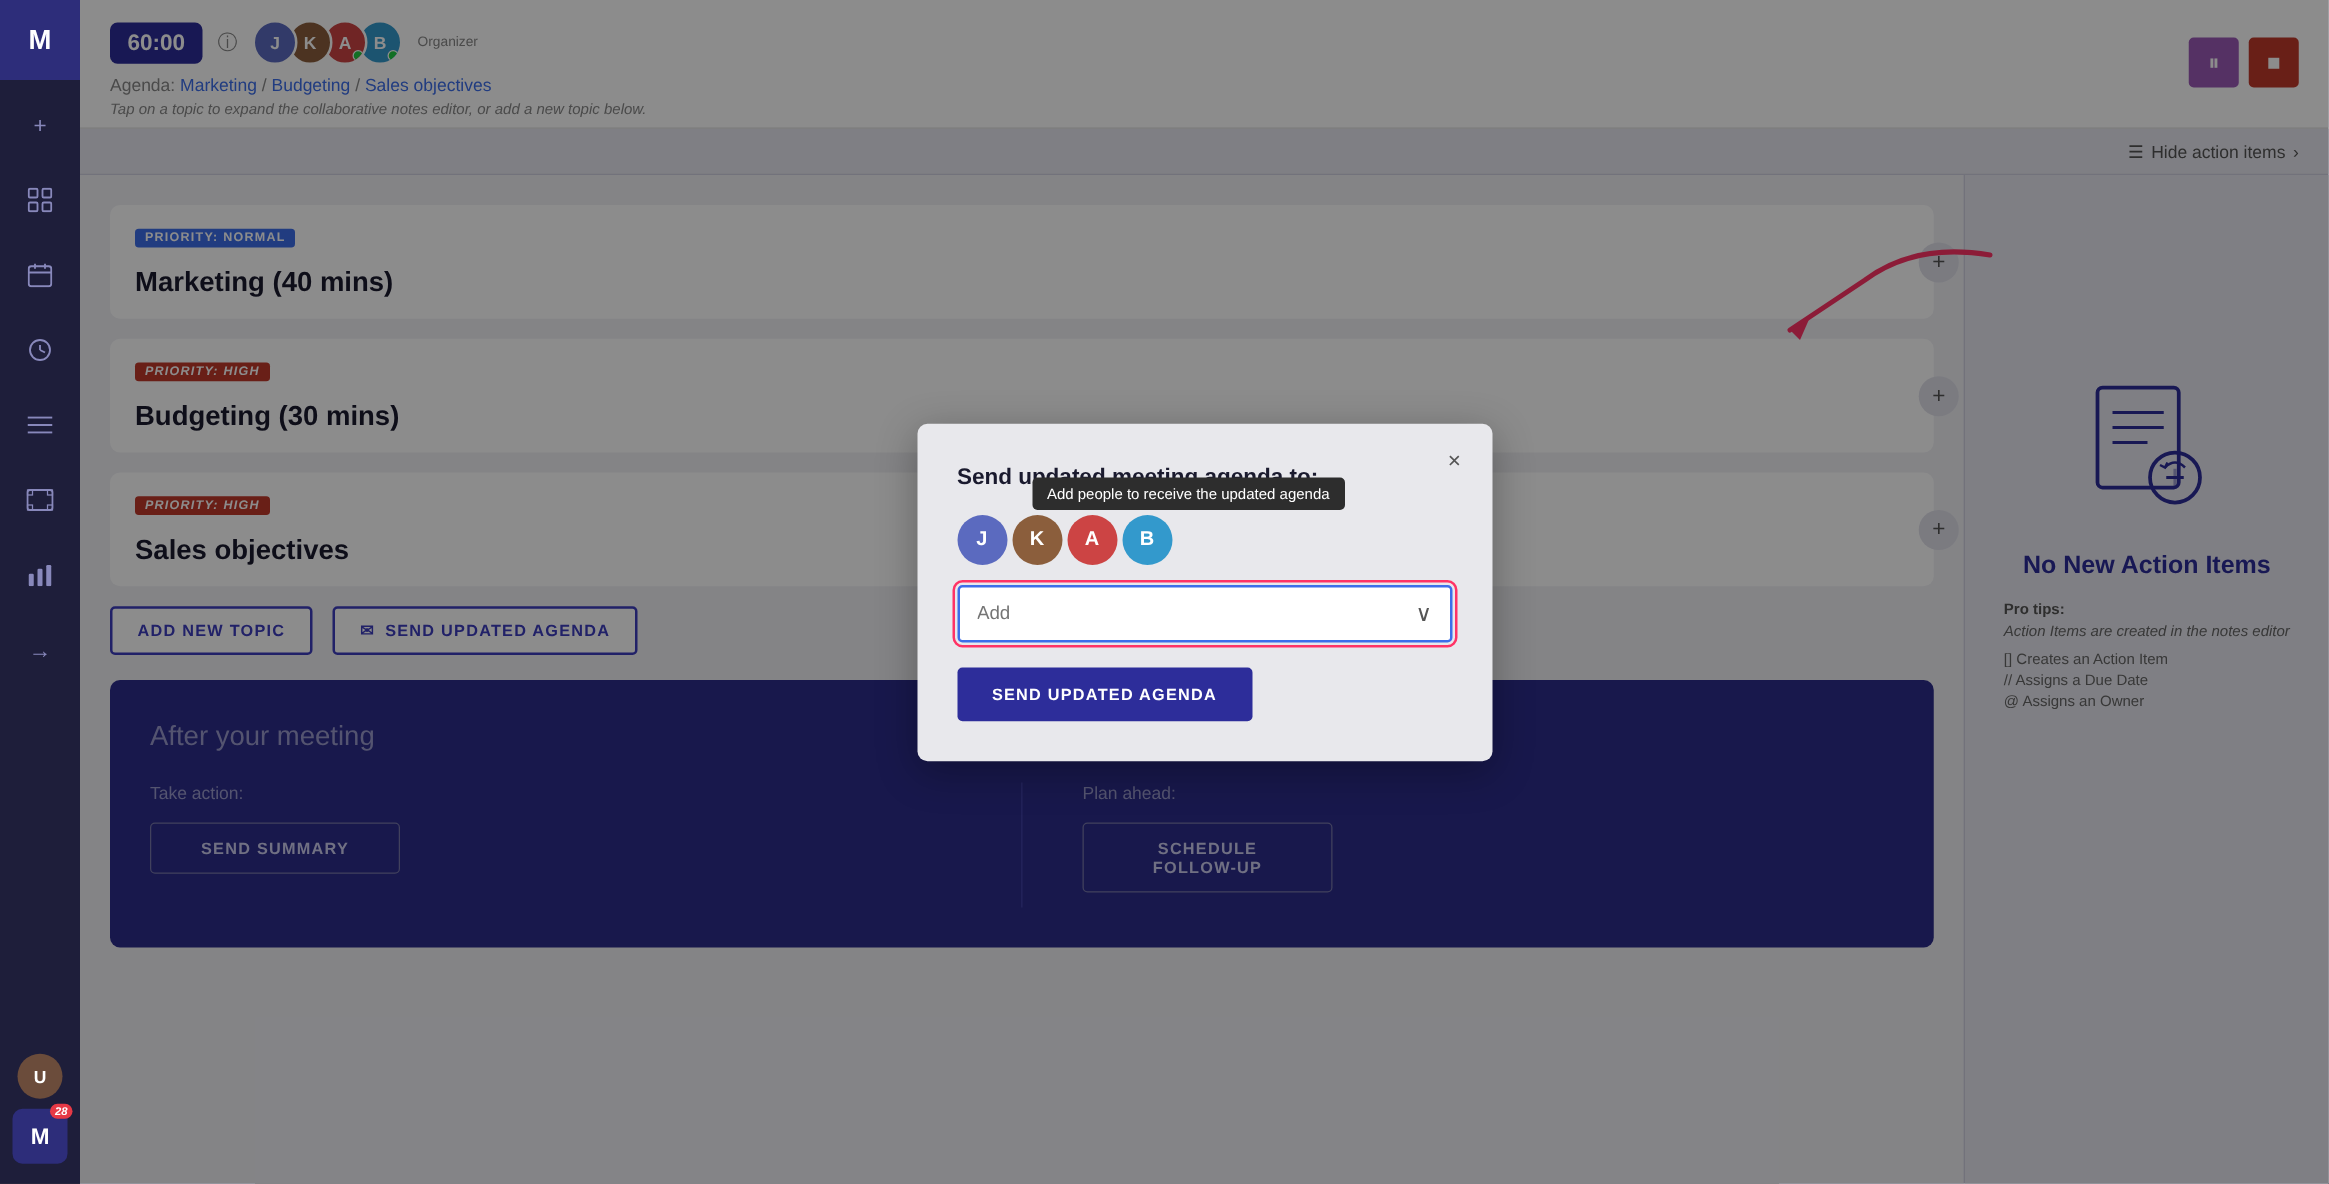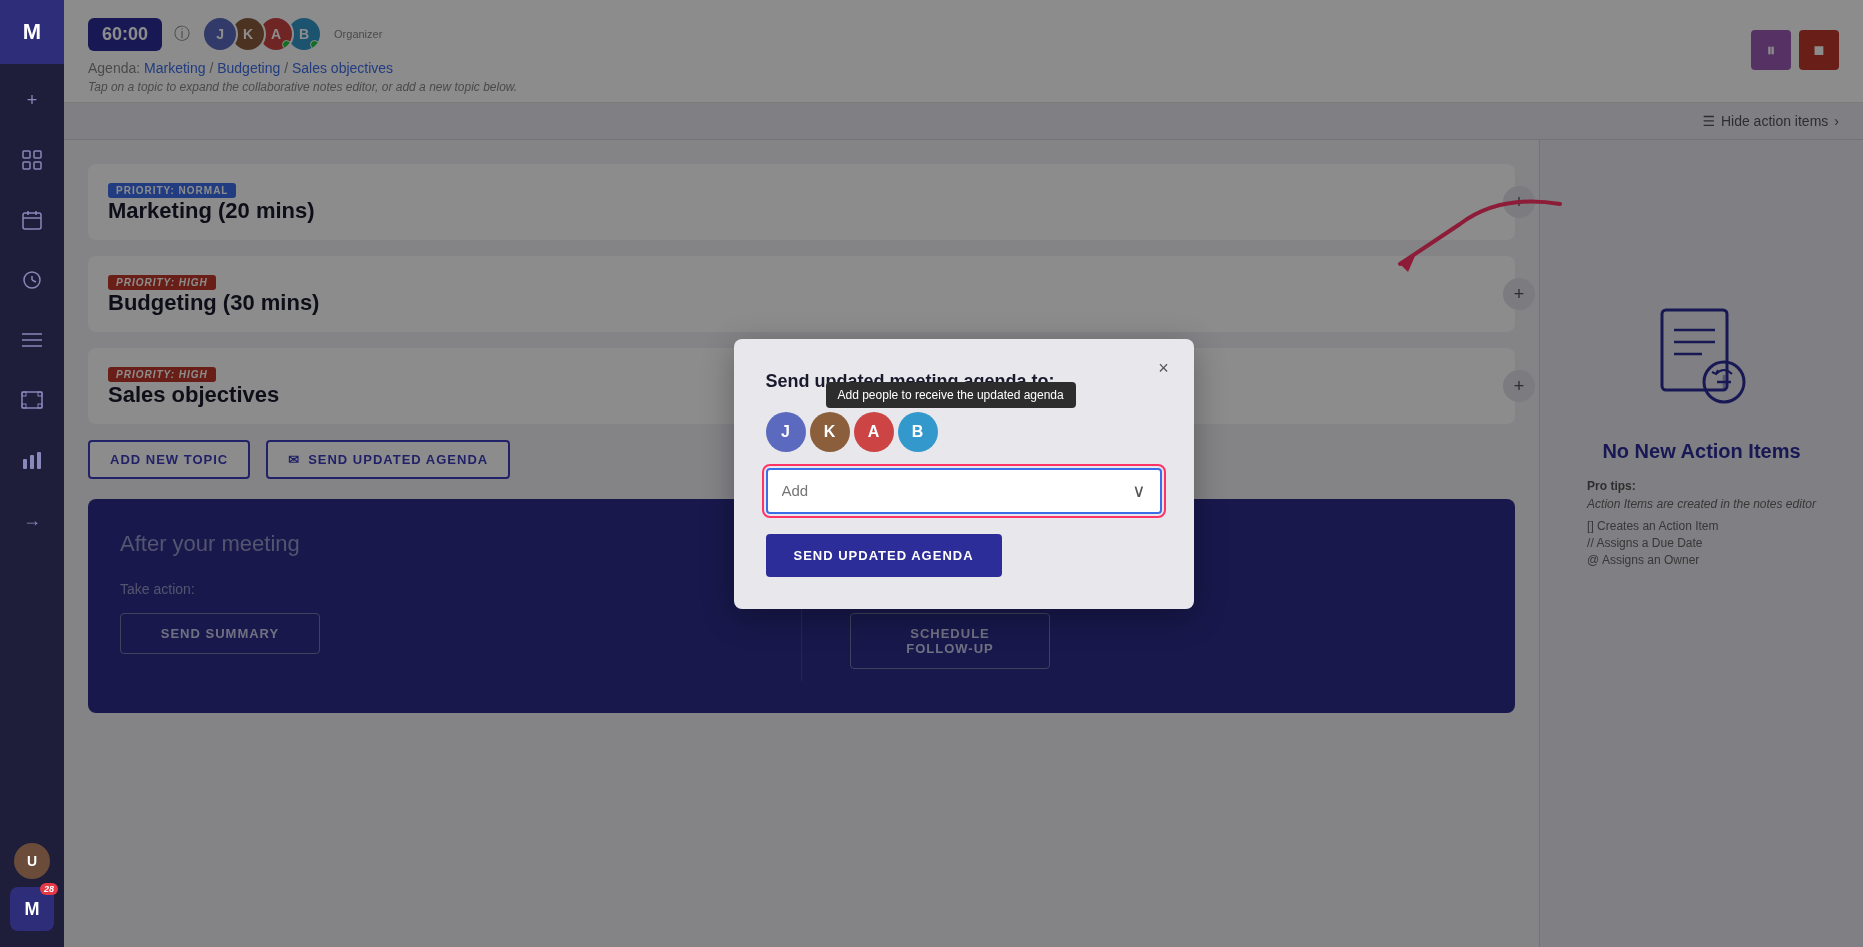--- a/index.html
+++ b/index.html
@@ -220,21 +220,21 @@
     
     .left-pane {
       flex: 1;
       padding: 24px;
       overflow-y: auto;
       background: #f0f0f5;
     }
 
     
     .right-pane {
-      width: 324px;
+      width: 292px;
       background: #e8e8f0;
       padding: 24px 20px;
       border-left: 1px solid #d0d0e0;
       display: flex;
       flex-direction: column;
       align-items: center;
       gap: 16px;
     }
 
     
@@ -245,21 +245,21 @@
       margin-bottom: 16px;
       position: relative;
     }
     .priority-badge {
       font-size: 10px;
       font-weight: bold;
       letter-spacing: 1px;
       padding: 2px 8px;
       border-radius: 3px;
       display: inline-block;
-      margin-bottom: 0;
+      margin-bottom: 15px;
     }
     .priority-normal { background: #3d6eea; color: white; }
     .priority-high { background: #c0392b; color: white; font-style: italic; }
     .topic-title { font-size: 22px; font-weight: 600; color: #1a1a2e; }
     .topic-add-btn {
       position: absolute;
       right: -20px;
       top: 50%;
       transform: translateY(-50%);
       width: 32px;
@@ -614,21 +614,21 @@
       <span>›</span>
     </div>
   </div>
 
   <div class="content-area">
 
     <div class="left-pane">
 
       <div class="topic-item" style="position:relative;">
         <div class="priority-badge priority-normal">PRIORITY: NORMAL</div>
-        <div class="topic-title">Marketing (20 mins)</div>
+        <div class="topic-title">Marketing (40 mins)</div>
         <div class="topic-add-btn">+</div>
       </div>
 
       <div class="topic-item" style="position:relative;">
         <div class="priority-badge priority-high">PRIORITY: HIGH</div>
         <div class="topic-title">Budgeting (30 mins)</div>
         <div class="topic-add-btn">+</div>
       </div>
 
       <div class="topic-item" style="position:relative;">

